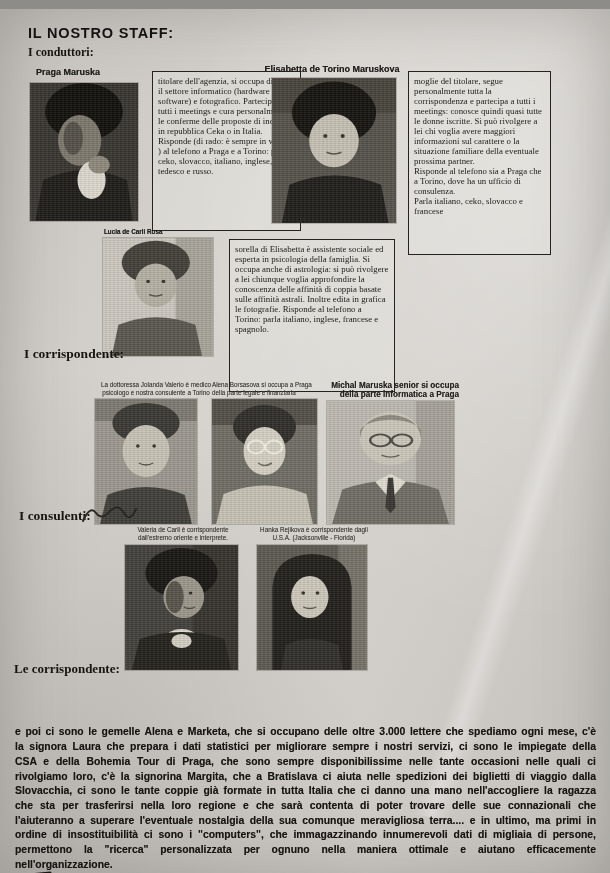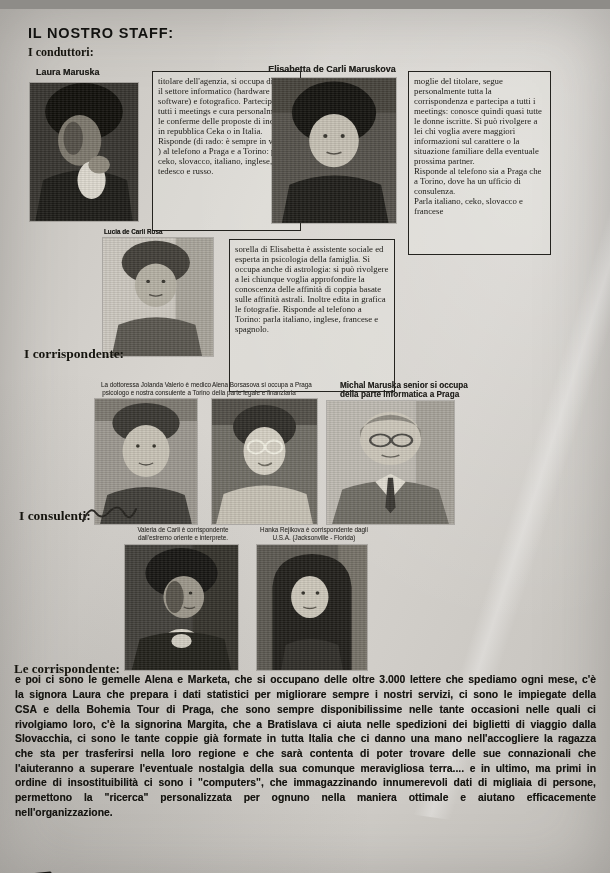--- a/index.html
+++ b/index.html
@@ -32,21 +32,21 @@
   .lbl-corrispondenti { left:14px; top:652px; font-size:13px; }
 
   .namecap { position:absolute; font-weight:bold; font-size:9px; color:#21201c; text-shadow:0 0 0.5px rgba(30,30,28,0.6); }
   .cap-michal { left:36px; top:58px; }
   .cap-elisabetta { left:258px; top:55px; width:148px; text-align:center; }
   .cap-lucia { left:104px; top:219px; font-size:6.3px; }
 
   .smallcap { position:absolute; font-size:6.3px; line-height:8.2px; color:#413f3b; text-shadow:0 0 0.4px rgba(60,58,54,0.55); }
   .cap-jolanda { left:97px; top:372px; width:118px; text-align:center; }
   .cap-alena { left:212px; top:372px; width:108px; }
-  .cap-senior { left:340px; top:372px; width:135px; font-weight:bold; font-size:8.2px; line-height:9.2px; color:#23221e; }
+  .cap-senior { left:324px; top:372px; width:135px; font-weight:bold; font-size:8.2px; line-height:9.2px; color:#23221e;text-align:right; }
   .cap-valeria { left:126px; top:517px; width:114px; text-align:center; }
   .cap-hanka { left:258px; top:517px; width:112px; text-align:center; }
 
   .textbox {
     position:absolute; border:1px solid #24231f; padding:4px 5px;
     font-family:"Liberation Serif", serif; font-size:8.8px; line-height:10px;
     color:#1d1c18; background:rgba(233,231,225,0.35);
   }
   .box-michal { left:152px; top:62px; width:137px; height:150px; }
   .box-elisabetta { left:408px; top:62px; width:131px; height:174px; white-space:pre-line; }
@@ -66,50 +66,50 @@
   .ph-jolanda { left:95px; top:390px; width:102px; height:125px; }
   .ph-alena { left:212px; top:390px; width:105px; height:125px; }
   .ph-senior { left:327px; top:392px; width:127px; height:123px; }
   .ph-valeria { left:125px; top:536px; width:113px; height:125px; }
   .ph-hanka { left:257px; top:536px; width:110px; height:125px; }
 
   .scribble { position:absolute; left:80px; top:492px; width:58px; height:26px; }
   .scribble svg { width:100%; height:100%; display:block; }
 
   .footer {
-    position:absolute; left:15px; top:654px; width:581px;
+    position:absolute; left:15px; top:706px; width:581px;
     font-weight:bold; font-size:10.4px; line-height:14.7px;
     text-align:justify; color:#161511; word-spacing:1.5px;
     text-shadow:0 0 0.4px rgba(40,39,35,0.5);
   }
 </style>
 </head>
 <body>
 
 <div class="page">
   <div class="crease"></div>
 
   <h1 class="title">IL NOSTRO STAFF:</h1>
   <div class="seclabel lbl-conduttori">I conduttori:</div>
 
-  <div class="namecap cap-michal">Laura Maruska</div>
+  <div class="namecap cap-michal">Praga Maruska</div>
   <div class="photo ph-michal">
     <svg viewBox="0 0 100 125" preserveAspectRatio="none">
       <rect width="100" height="125" fill="#3a3833"></rect>
       <ellipse cx="50" cy="26" rx="36" ry="26" fill="#15140f"></ellipse>
       <ellipse cx="46" cy="52" rx="20" ry="23" fill="#7d786d"></ellipse>
       <ellipse cx="40" cy="50" rx="9" ry="15" fill="#56524a"></ellipse>
       <path d="M5,125 L12,88 Q50,70 90,88 L95,125 Z" fill="#21201c"></path>
       <ellipse cx="57" cy="88" rx="13" ry="17" fill="#d9d5cb"></ellipse>
       <ellipse cx="64" cy="74" rx="10" ry="8" fill="#8d887c"></ellipse>
     </svg>
   </div>
   <div class="textbox box-michal">titolare dell'agenzia, si occupa di tutto il settore informatico (hardware e software) e fotografico. Partecipa a tutti i meetings e cura personalmente le conferme delle proposte di incontro in repubblica Ceka o in Italia. Risponde (di rado: è sempre in viaggio ) al telefono a Praga e a Torino: parla ceko, slovacco, italiano, inglese, tedesco e russo.</div>
 
-  <div class="namecap cap-elisabetta">Elisabetta de Carli Maruskova</div>
+  <div class="namecap cap-elisabetta">Elisabetta de Torino Maruskova</div>
   <div class="photo ph-elisabetta">
     <svg viewBox="0 0 100 125" preserveAspectRatio="none">
       <rect width="100" height="125" fill="#57544d"></rect>
       <rect width="100" height="30" fill="#49463f"></rect>
       <ellipse cx="50" cy="30" rx="34" ry="27" fill="#191814"></ellipse>
       <ellipse cx="50" cy="54" rx="20" ry="23" fill="#c3beb2"></ellipse>
       <circle cx="43" cy="50" r="1.7" fill="#3a3831"></circle>
       <circle cx="57" cy="50" r="1.7" fill="#3a3831"></circle>
       <path d="M44,64 Q50,67 56,64" stroke="#57534a" stroke-width="1.4" fill="none"></path>
       <path d="M8,125 L14,92 Q50,76 88,92 L94,125 Z" fill="#23221e"></path>

